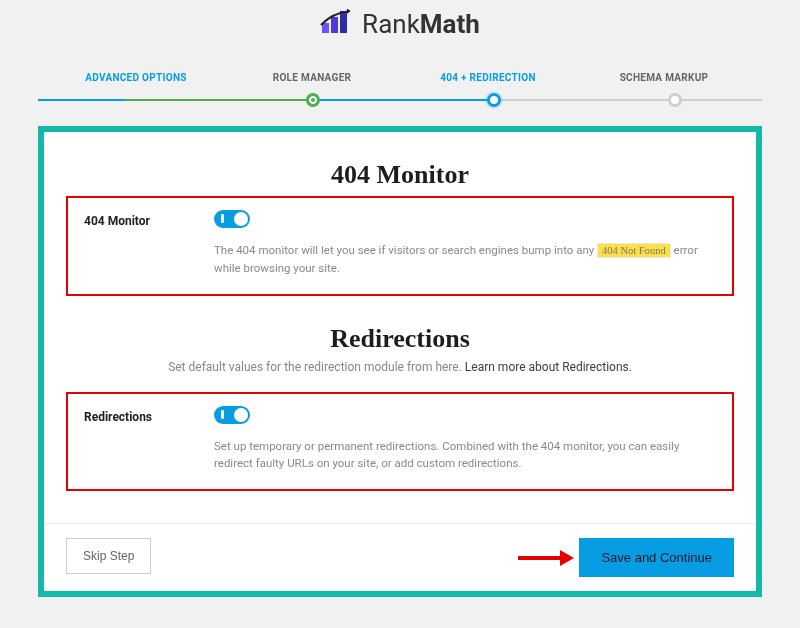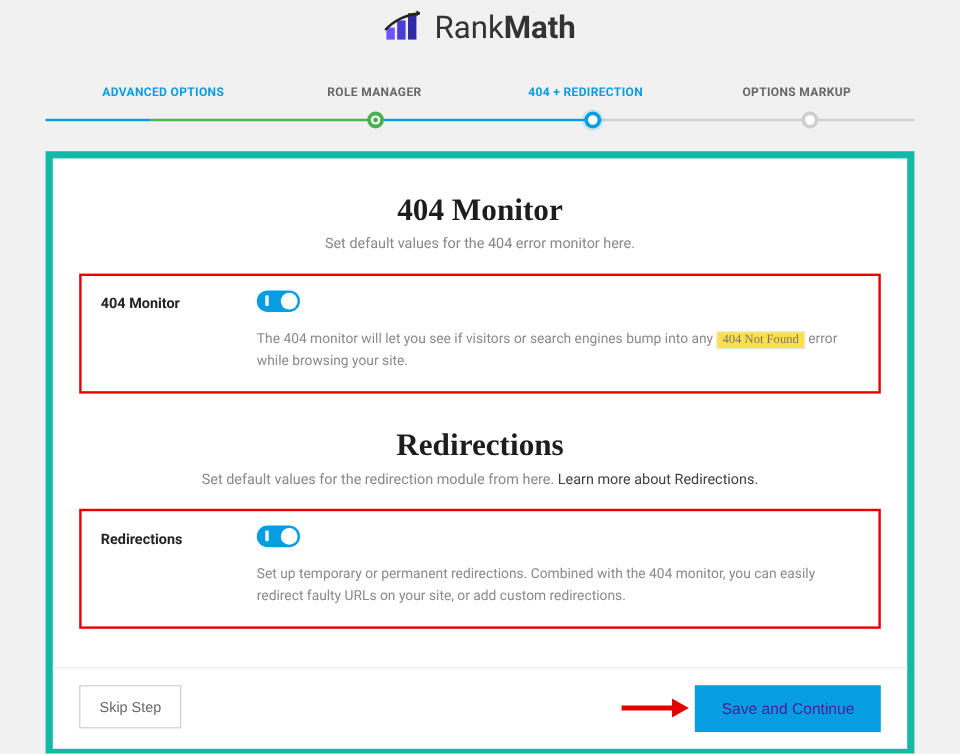--- a/index.html
+++ b/index.html
@@ -77,21 +77,21 @@
   .card-footer {
     border-top: 1px solid #ececec; padding: 14px 22px;
     display: flex; justify-content: space-between; align-items: flex-start;
     position: relative;
   }
   .skip-btn {
     background: #fff; border: 1px solid #cfcfcf; color: #666;
     font-size: 12px; padding: 10px 16px; cursor: pointer;
   }
   .save-btn {
-    background: #069de3; border: none; color: #4c1d95;
+    background: #069de3; border: none; color: #0f172a;
     font-size: 13px; padding: 12px 22px; cursor: pointer;
   }
   .red-arrow {
     position: absolute; right: 180px; top: 50%; transform: translateY(-50%);
   }
   .red-arrow svg { display: block; }
 </style>
 </head>
 <body>
 
@@ -108,39 +108,38 @@
       </svg>
     </span>
     <span class="logo-text"><span>Rank</span><span class="bold">Math</span></span>
   </div>
 
   <div class="stepper">
     <div class="step-labels">
       <div class="step-label active">ADVANCED OPTIONS</div>
       <div class="step-label">ROLE MANAGER</div>
       <div class="step-label active">404 + REDIRECTION</div>
-      <div class="step-label">OPTIONS MARKUP</div>
+      <div class="step-label">SCHEMA MARKUP</div>
     </div>
     <div class="step-track">
       <div class="seg seg1"></div>
       <div class="seg seg2"></div>
       <div class="seg seg3"></div>
       <div class="seg seg4"></div>
       <div class="seg seg5"></div>
       <div class="node done n2"></div>
       <div class="node current n3"></div>
       <div class="node later n4"></div>
     </div>
   </div>
 
   <div class="card">
     <div class="card-body">
 
       <div class="section-title">404 Monitor</div>
-      <div class="section-sub">Set default values for the 404 error monitor here.</div>
 
       <div class="option-block">
         <div class="option-row">
           <div class="option-label">404 Monitor</div>
           <div class="option-body">
             <div class="toggle">
               <span class="tick"></span><span class="knob"></span>
             </div>
             <div class="option-desc">
               <span>The 404 monitor will let you see if visitors or search engines bump into any </span><code>404 Not Found</code><span> error while browsing your site.</span>

